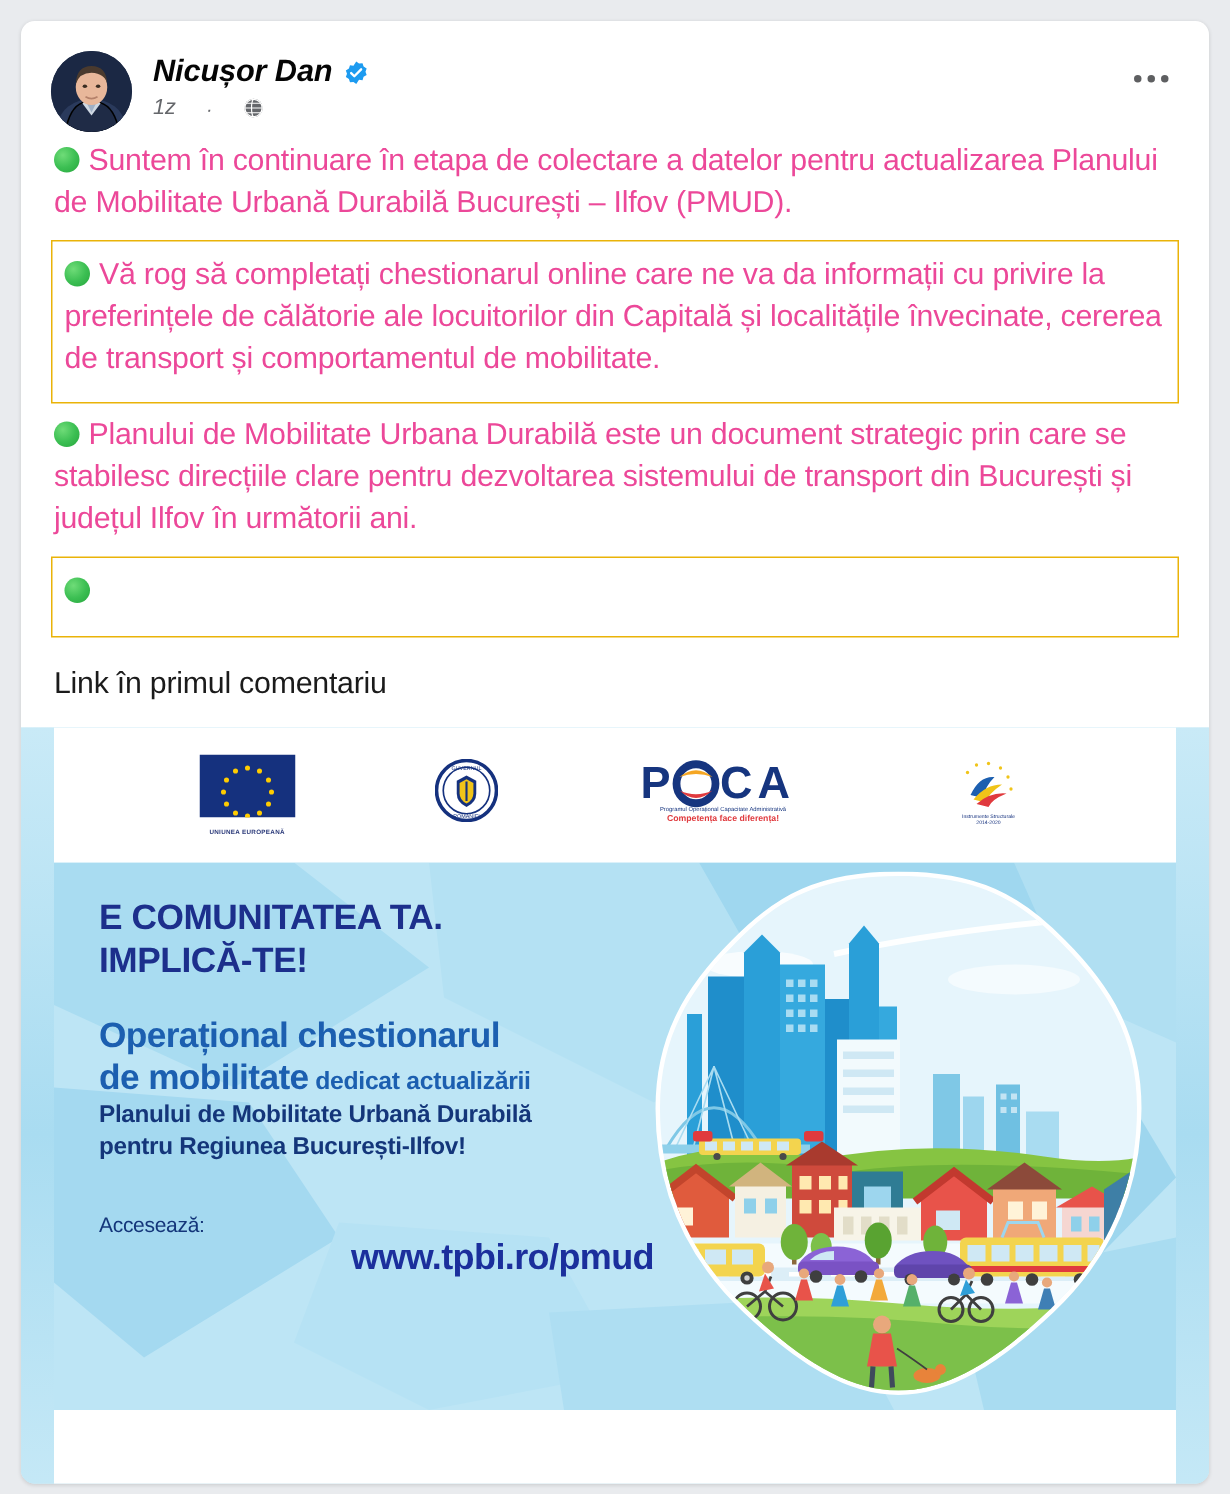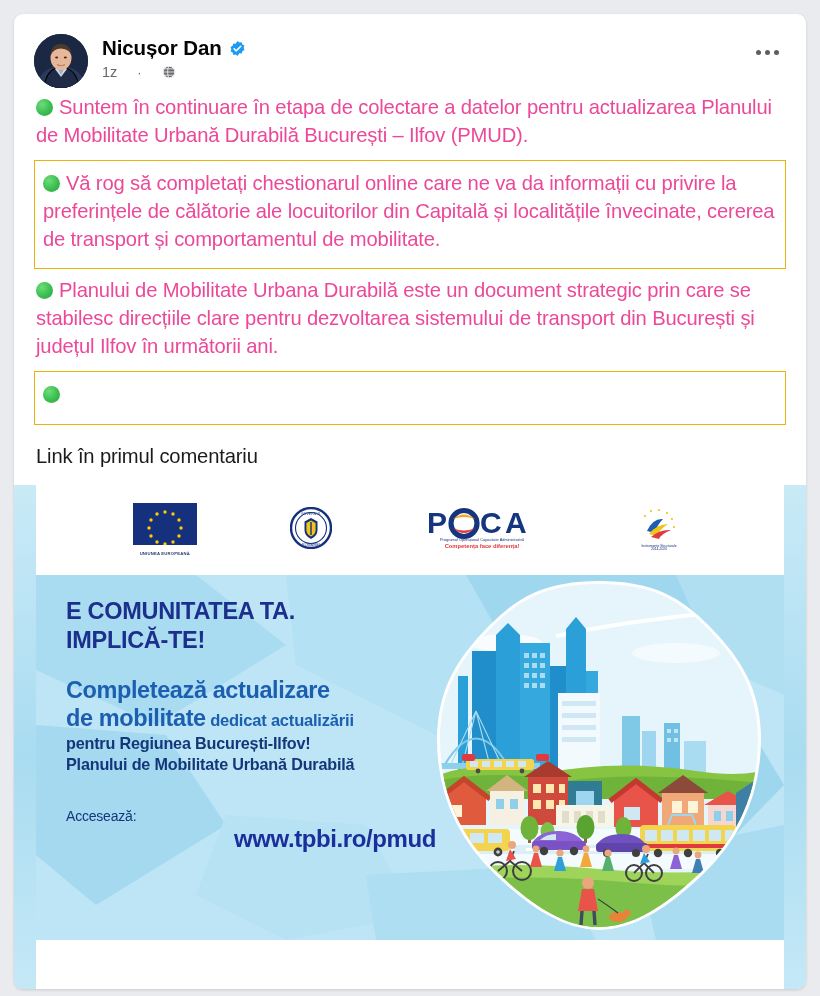--- a/index.html
+++ b/index.html
@@ -28,20 +28,21 @@
     box-shadow: 0 1px 3px rgba(0,0,0,0.14);
     overflow: hidden;
   }
 
   
   .post-header {
     position: relative;
     height: 72px;
     padding: 12px 16px 0 18px;
     box-sizing: border-box;
+    font-style: italic;
   }
   .avatar {
     position: absolute;
     left: 20px;
     top: 20px;
     width: 54px;
     height: 54px;
     border-radius: 50%;
     overflow: hidden;
     background: #1d2a44;
@@ -425,26 +426,26 @@
           <path d="M600 280 L748 250 L748 365 L620 365 Z" fill="#a9dcf1"></path>
           <path d="M330 300 L520 290 L560 365 L340 365 Z" fill="#aedef2"></path>
         </svg>
 
         <div class="poster-text">
           <div class="headline">
             <div>E COMUNITATEA TA.</div>
             <div>IMPLICĂ-TE!</div>
           </div>
 
-          <div class="subhead-big">Completează actualizare</div>
+          <div class="subhead-big">Operațional chestionarul</div>
           <div>
             <span class="subhead-big">de mobilitate</span><span class="subhead-mid"> dedicat actualizării</span>
           </div>
+          <div class="subhead-small">Planului de Mobilitate Urbană Durabilă</div>
           <div class="subhead-small">pentru Regiunea București-Ilfov!</div>
-          <div class="subhead-small">Planului de Mobilitate Urbană Durabilă</div>
 
           <div class="access-label">Accesează:</div>
           <div class="access-url">www.tpbi.ro/pmud</div>
         </div>
 
         <div class="illus-wrap">
           <svg width="326" height="350" viewBox="0 0 326 350">
             <defs>
               <clipPath id="blob">
                 <path d="M163 3 C215 3 243 18 272 48 C302 78 322 110 322 158

